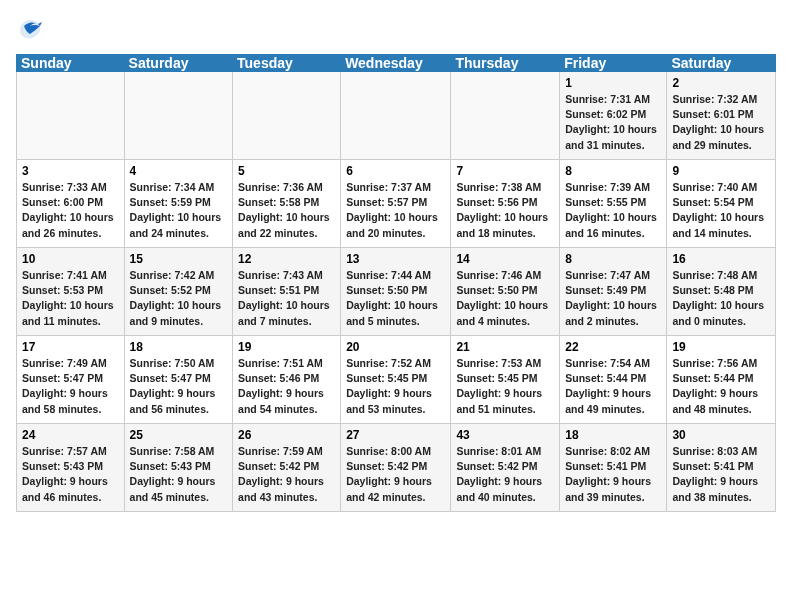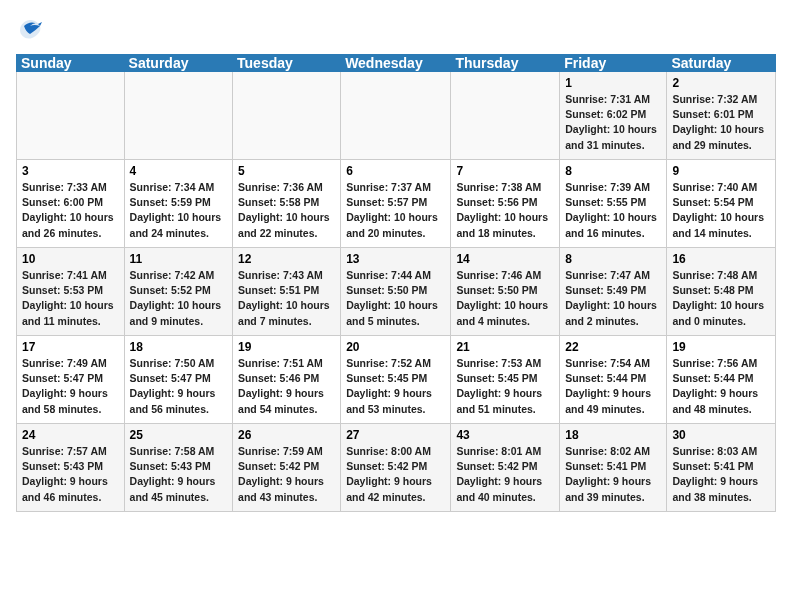--- a/index.html
+++ b/index.html
@@ -157,21 +157,21 @@
           <span class="day-num">9</span>
           <div class="day-info">Sunrise: 7:40 AM<br>Sunset: 5:54 PM<br>Daylight: 10 hours and 14 minutes.</div>
         </td>
       </tr>
       <tr>
         <td>
           <span class="day-num">10</span>
           <div class="day-info">Sunrise: 7:41 AM<br>Sunset: 5:53 PM<br>Daylight: 10 hours and 11 minutes.</div>
         </td>
         <td>
-          <span class="day-num">11</span>
+          <span class="day-num">15</span>
           <div class="day-info">Sunrise: 7:42 AM<br>Sunset: 5:52 PM<br>Daylight: 10 hours and 9 minutes.</div>
         </td>
         <td>
           <span class="day-num">12</span>
           <div class="day-info">Sunrise: 7:43 AM<br>Sunset: 5:51 PM<br>Daylight: 10 hours and 7 minutes.</div>
         </td>
         <td>
           <span class="day-num">13</span>
           <div class="day-info">Sunrise: 7:44 AM<br>Sunset: 5:50 PM<br>Daylight: 10 hours and 5 minutes.</div>
         </td>

